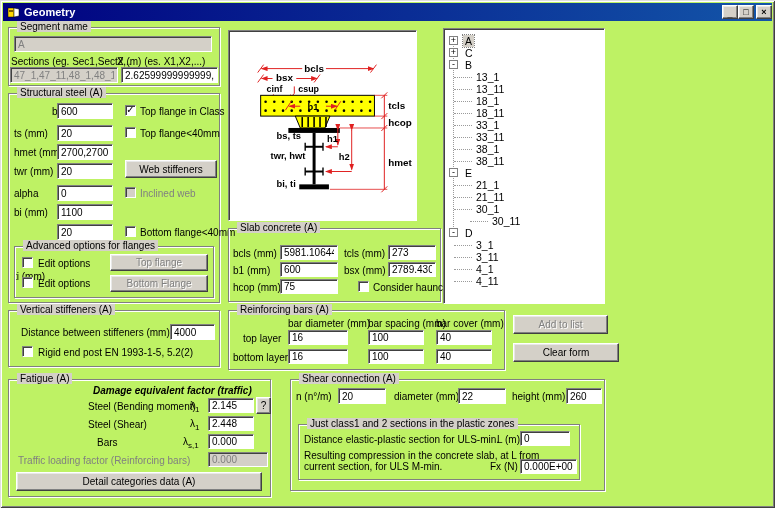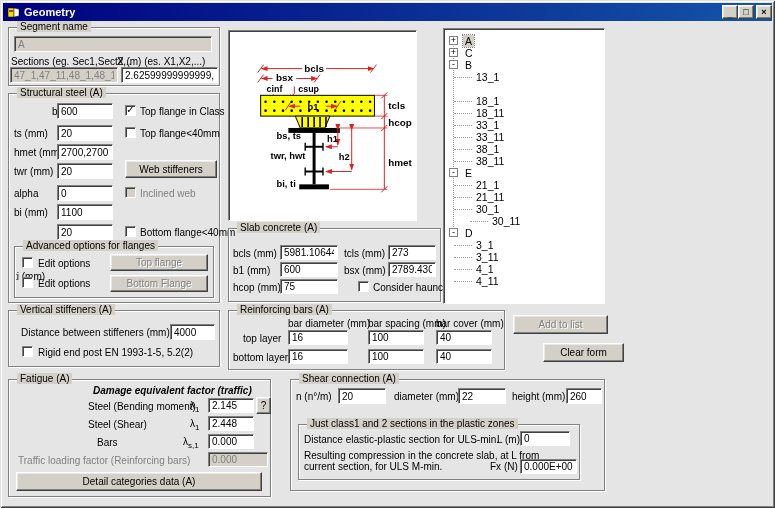--- a/index.html
+++ b/index.html
@@ -1,18 +1,18 @@
 <!DOCTYPE html>
 <html><head>
 <meta charset="utf-8">
 <style>
   * { box-sizing: border-box; margin: 0; padding: 0; }
   body { background: #808080; font-family: "Liberation Sans", "DejaVu Sans", sans-serif; }
   .win {
-    position: relative; width: 775px; height: 508px; background: #e5e5e5;
+    position: relative; width: 775px; height: 508px; background: #bef264;
     box-shadow: inset 1px 1px 0 #dfdfdf, inset -1px -1px 0 #404040,
                 inset 2px 2px 0 #ffffff, inset -2px -2px 0 #808080;
     overflow: hidden; font-size: 10px; color: #000;
   }
   .titlebar {
     position: absolute; left: 3px; top: 3px; right: 3px; height: 18px;
     background: linear-gradient(90deg, #000080 0%, #1355a8 100%);
     display: flex; align-items: center; padding-left: 4px;
   }
   .titletext { color: #fff; font-weight: bold; font-size: 11px; margin-left: 4px; }
@@ -348,20 +348,23 @@
         <span class="texp">+</span>
         <span class="tlabel0">C</span>
       </div>
     <div class="trow" style="top:30px;">
         <span class="texp">-</span>
         <span class="tlabel0">B</span>
       </div>
     <div class="trow child" style="top:42px;">
         <span class="tlabel1">13_1</span>
       </div>
+    <div class="trow child" style="top:54px;">
+        <span class="tlabel1">13_11</span>
+      </div>
     <div class="trow child" style="top:66px;">
         <span class="tlabel1">18_1</span>
       </div>
     <div class="trow child" style="top:78px;">
         <span class="tlabel1">18_11</span>
       </div>
     <div class="trow child" style="top:90px;">
         <span class="tlabel1">33_1</span>
       </div>
     <div class="trow child" style="top:102px;">
@@ -401,15 +404,15 @@
       </div>
     <div class="trow child" style="top:234px;">
         <span class="tlabel1">4_1</span>
       </div>
     <div class="trow child" style="top:246px;">
         <span class="tlabel1">4_11</span>
       </div>
   </div>
 
   <div class="btn dis" style="left:513px;top:315px;width:95px;height:19px;">Add to list</div>
-  <div class="btn" style="left:543px;top:343px;width:81px;height:19px;">Clear form</div>
+  <div class="btn" style="left:513px;top:343px;width:106px;height:19px;">Clear form</div>
 
 </div>
 
 </body></html>

